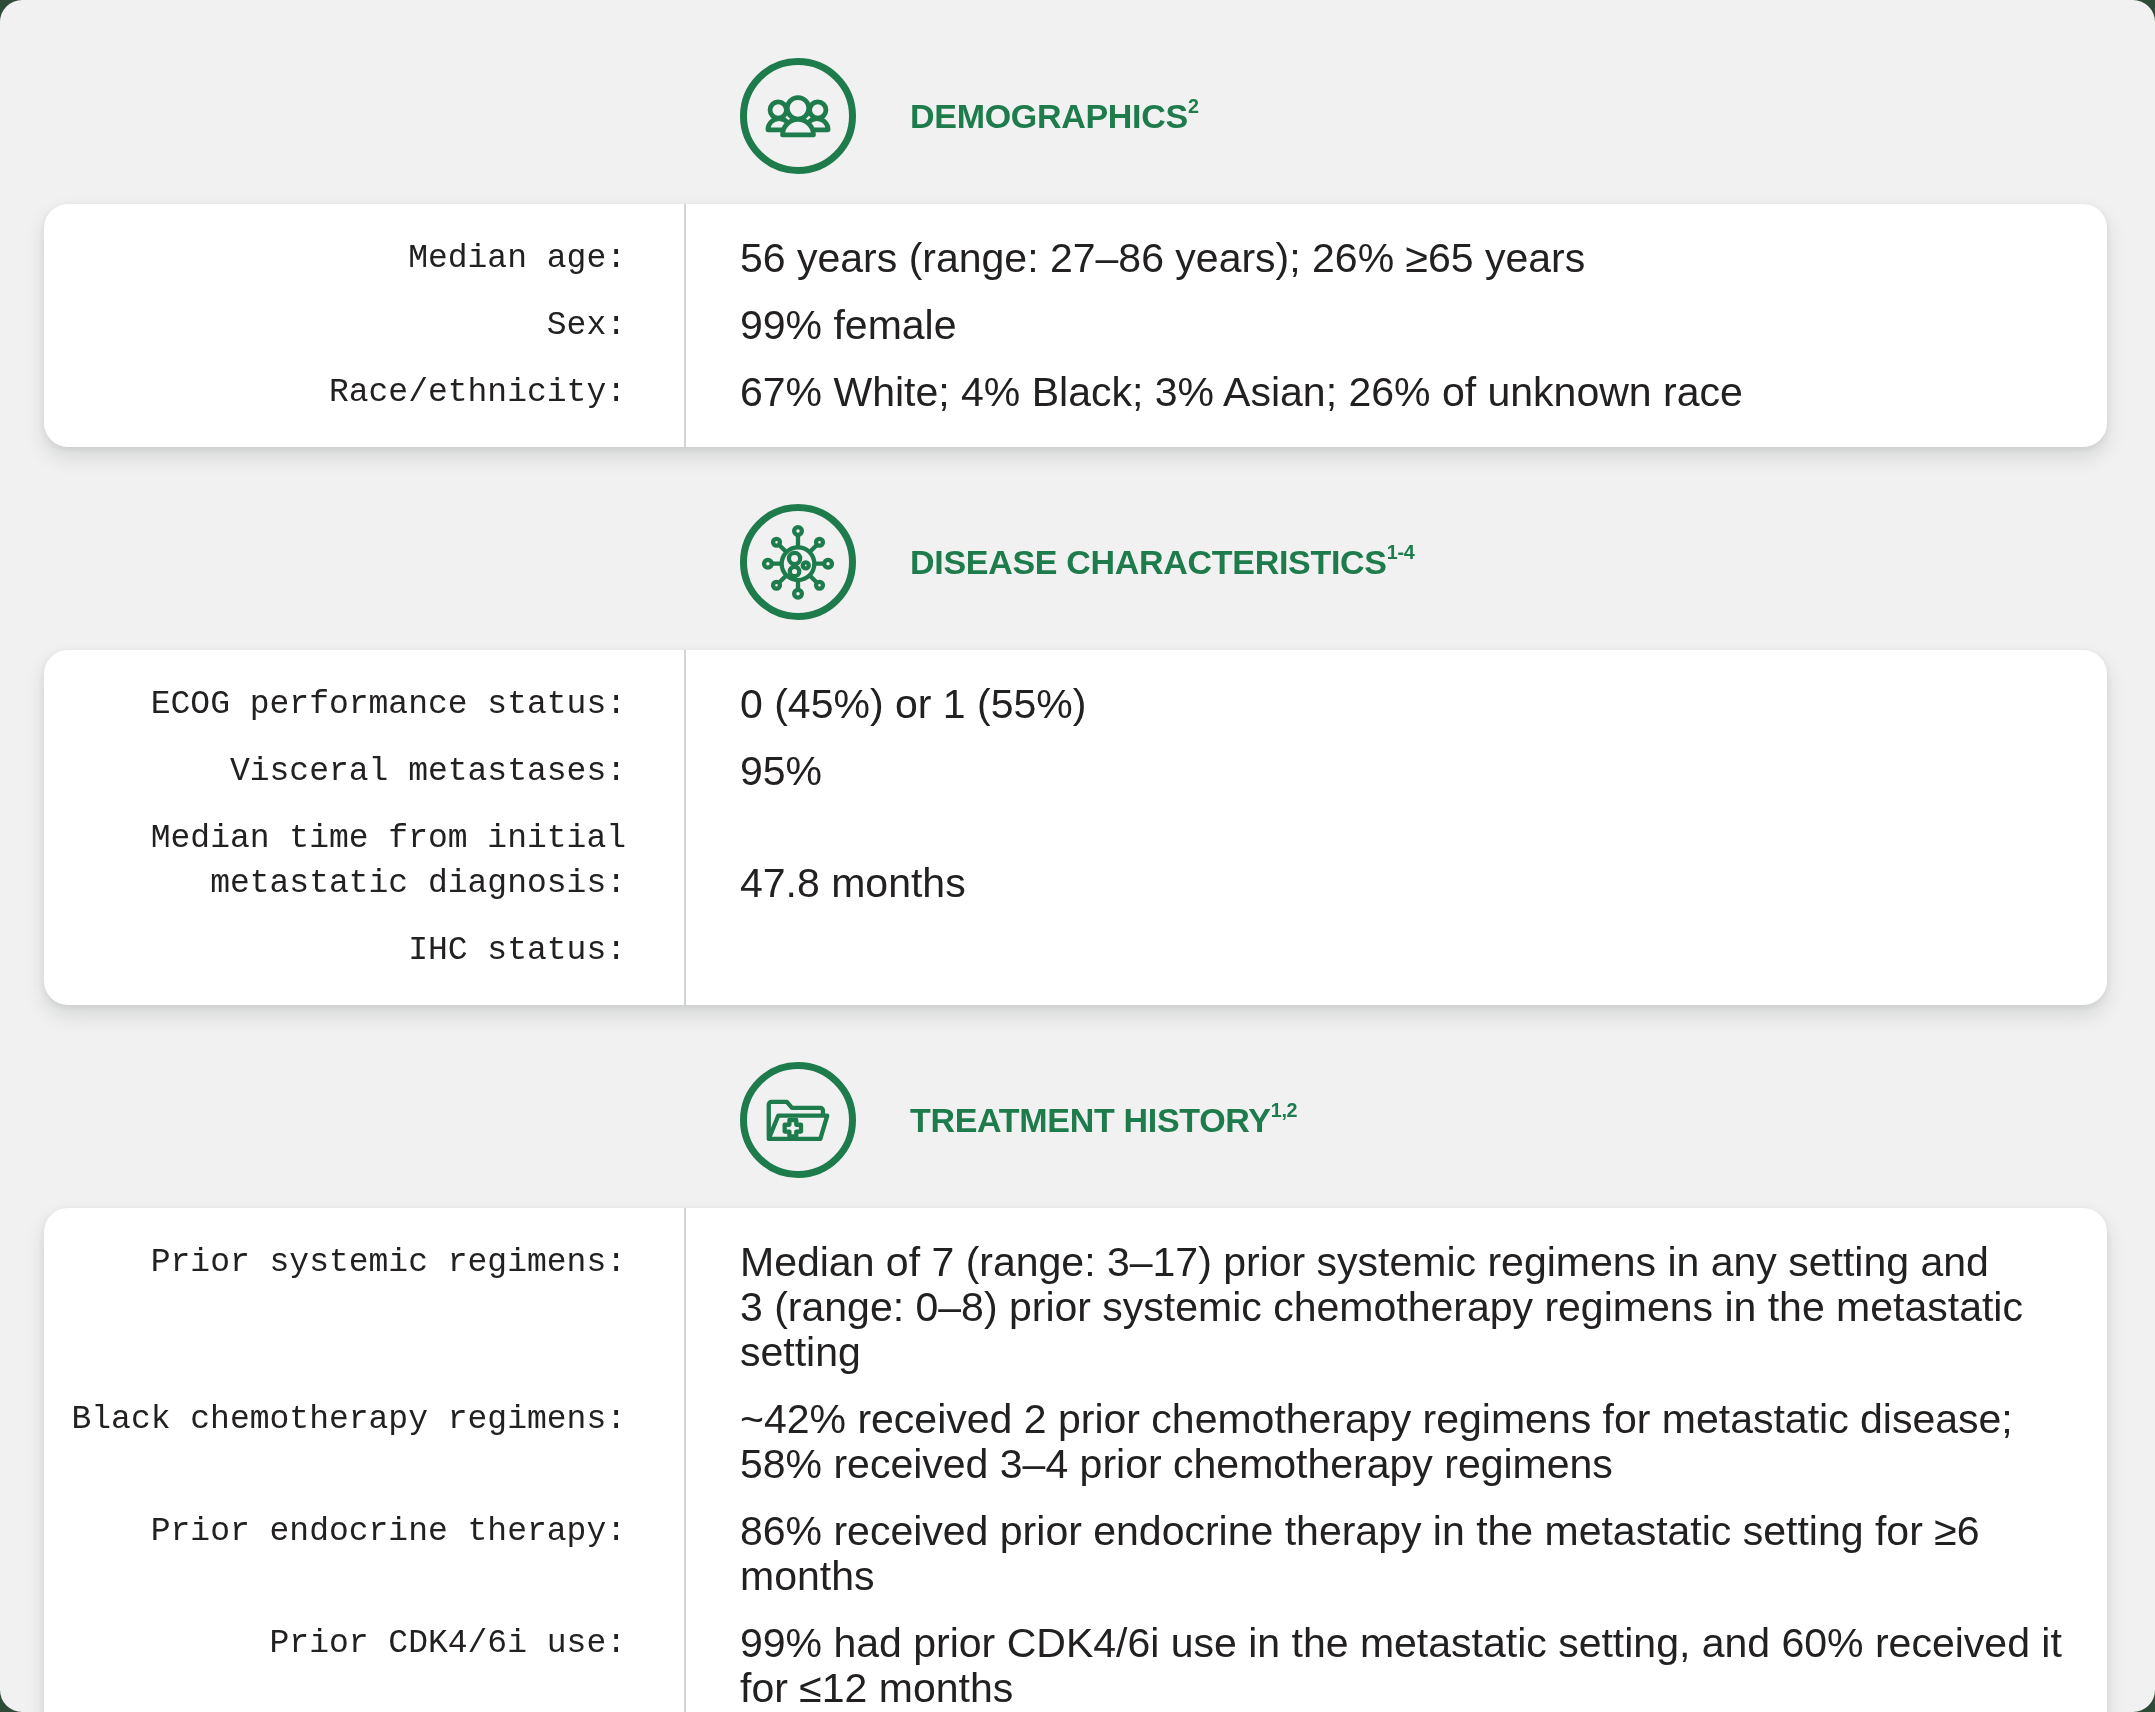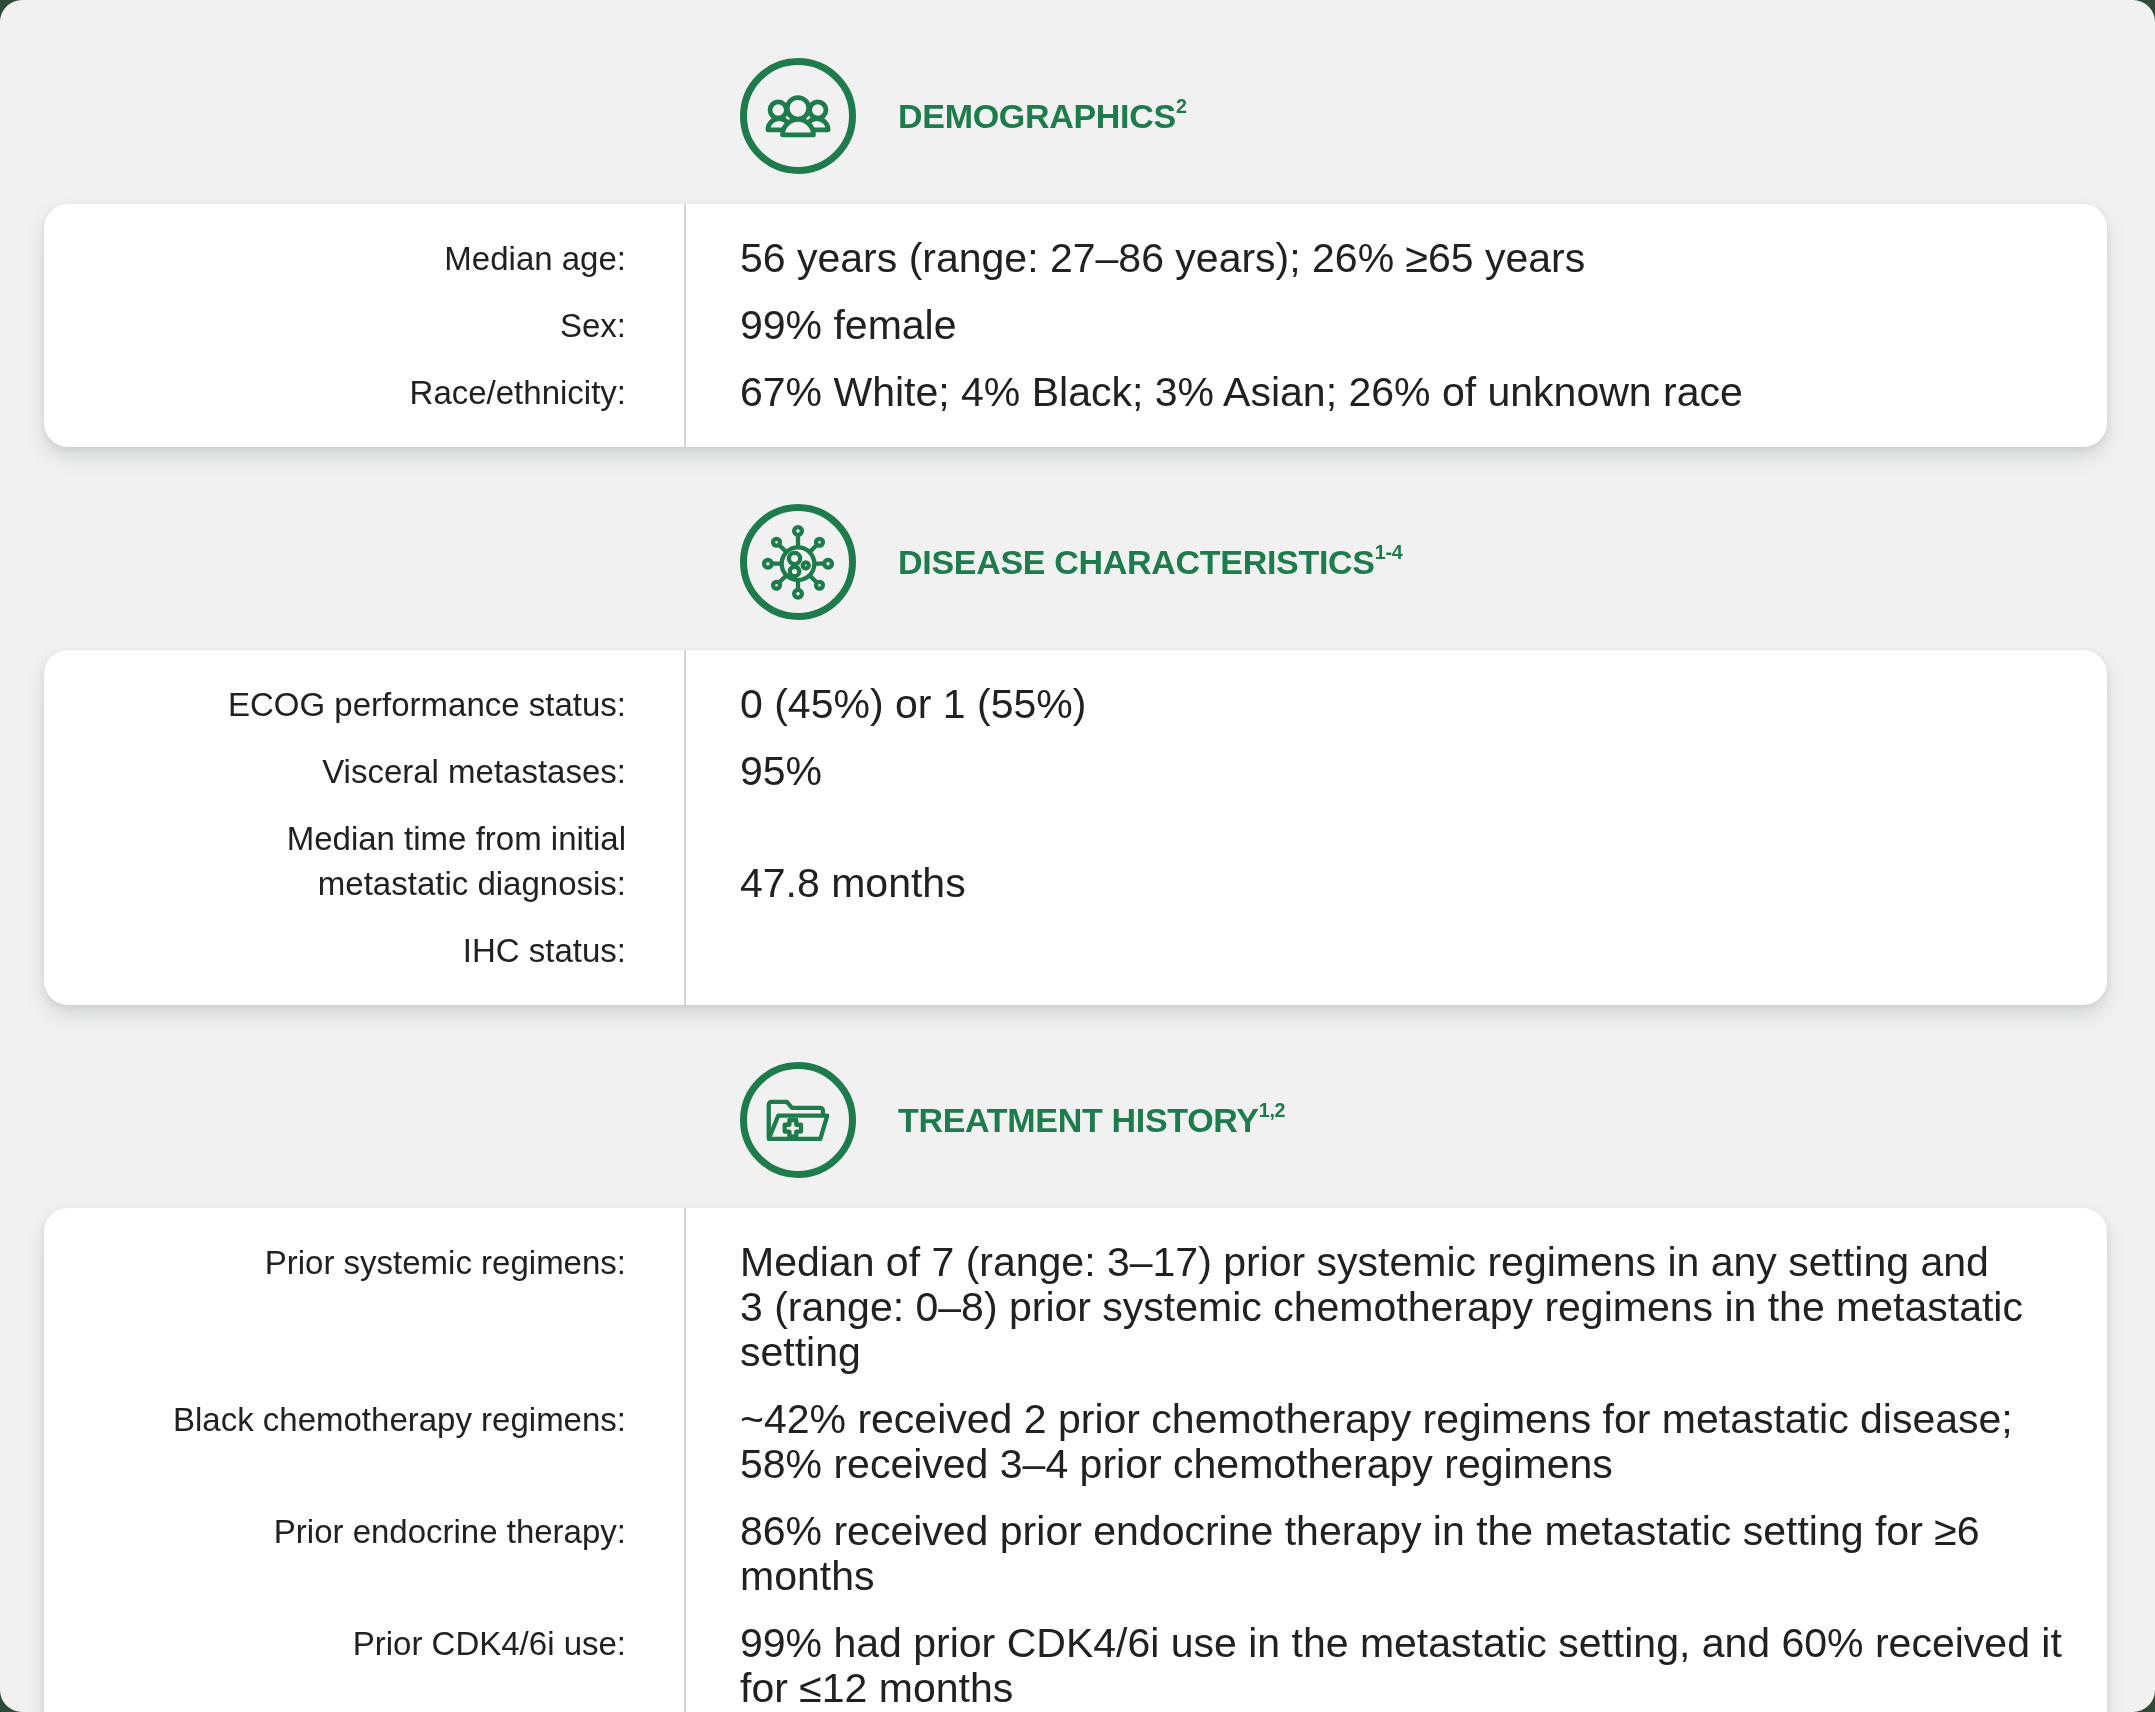--- a/index.html
+++ b/index.html
@@ -22,21 +22,21 @@
     position:absolute;
     inset:0;
     background:var(--panel-bg);
     border-radius:22px;
     overflow:hidden;
   }
   
   .hdr{
     display:flex;
     align-items:center;
-    gap:42px;
+    gap:54px;
     margin:57px 0 30px 740px;
   }
   .hdr.first{margin-top:58px;}
   .ring{
     width:116px;height:116px;
     border:7px solid var(--accent);
     border-radius:50%;
     color:var(--accent);
     display:flex;align-items:center;justify-content:center;
     flex:0 0 auto;
@@ -77,20 +77,21 @@
   }
   .row{display:flex;align-items:flex-start;}
   .row.vend{align-items:flex-end;}
   .lab{
     width:640px;
     flex:0 0 640px;
     padding-right:58px;
     text-align:right;
     font-size:33px;
     line-height:45px;
+    font-family:Liberation Mono, monospace;
   }
   .val{
     flex:1;
     padding-left:56px;
     padding-right:40px;
     font-size:41px;
     line-height:45px;
   }
   .val sup{
     font-size:0.6em;

